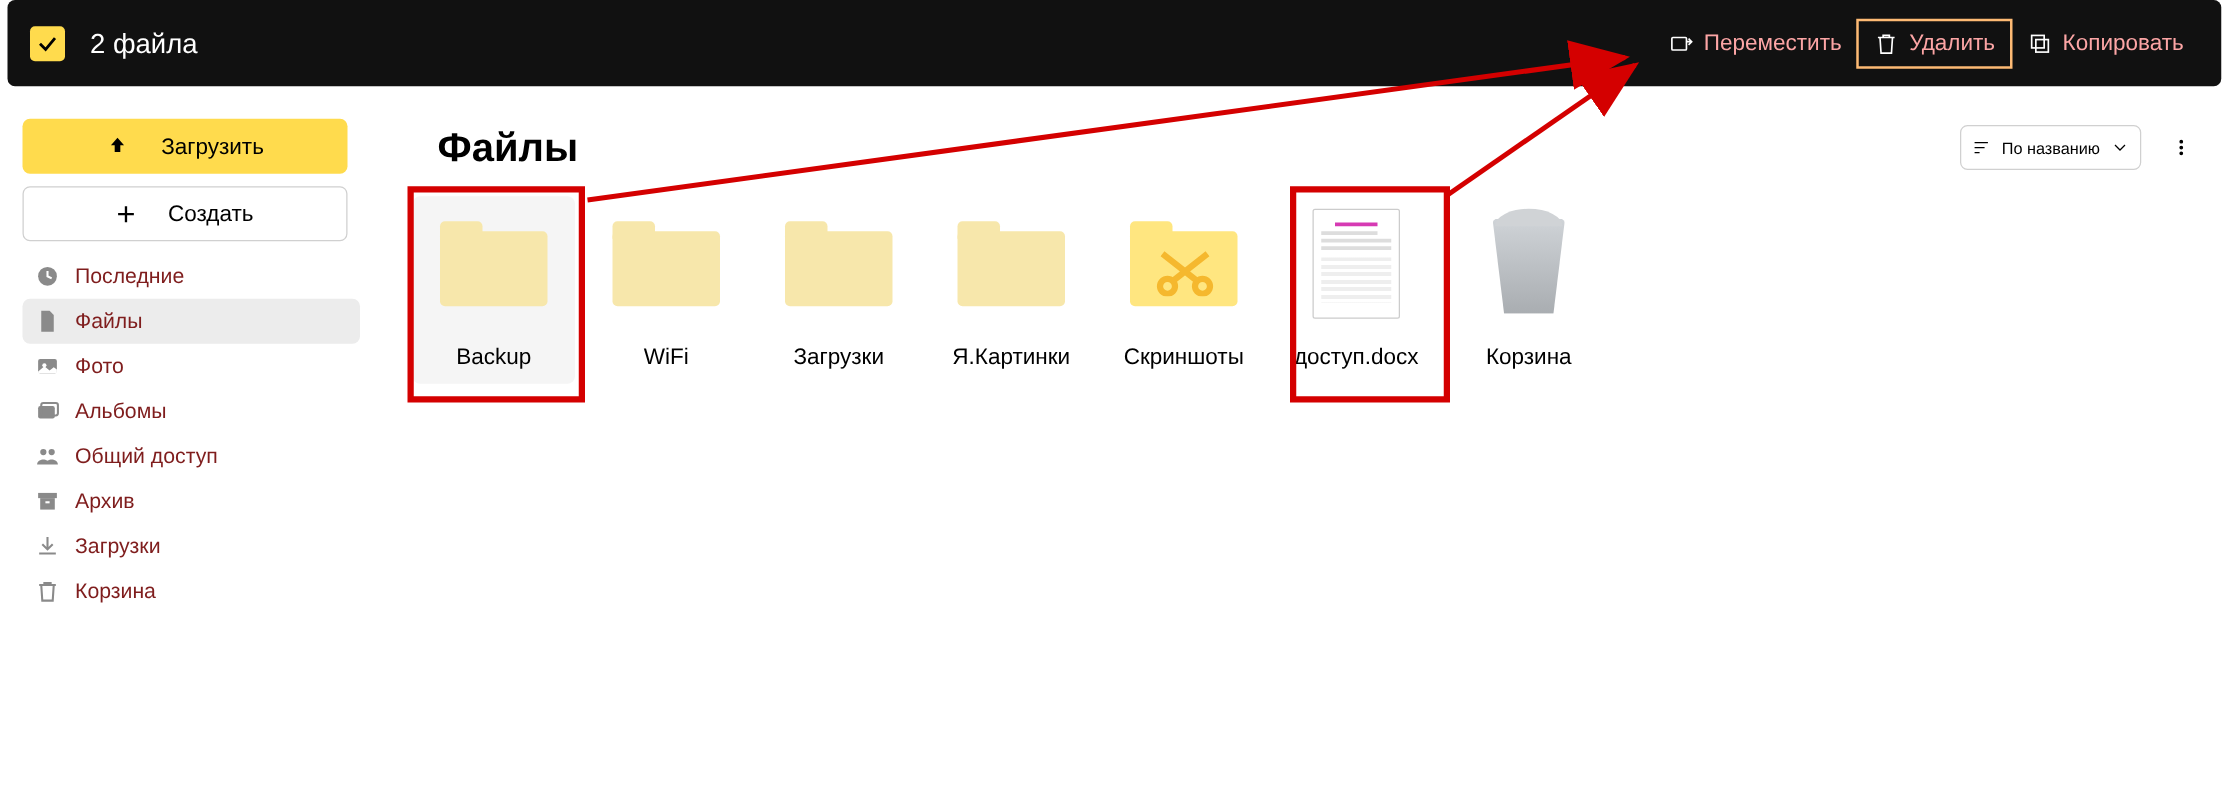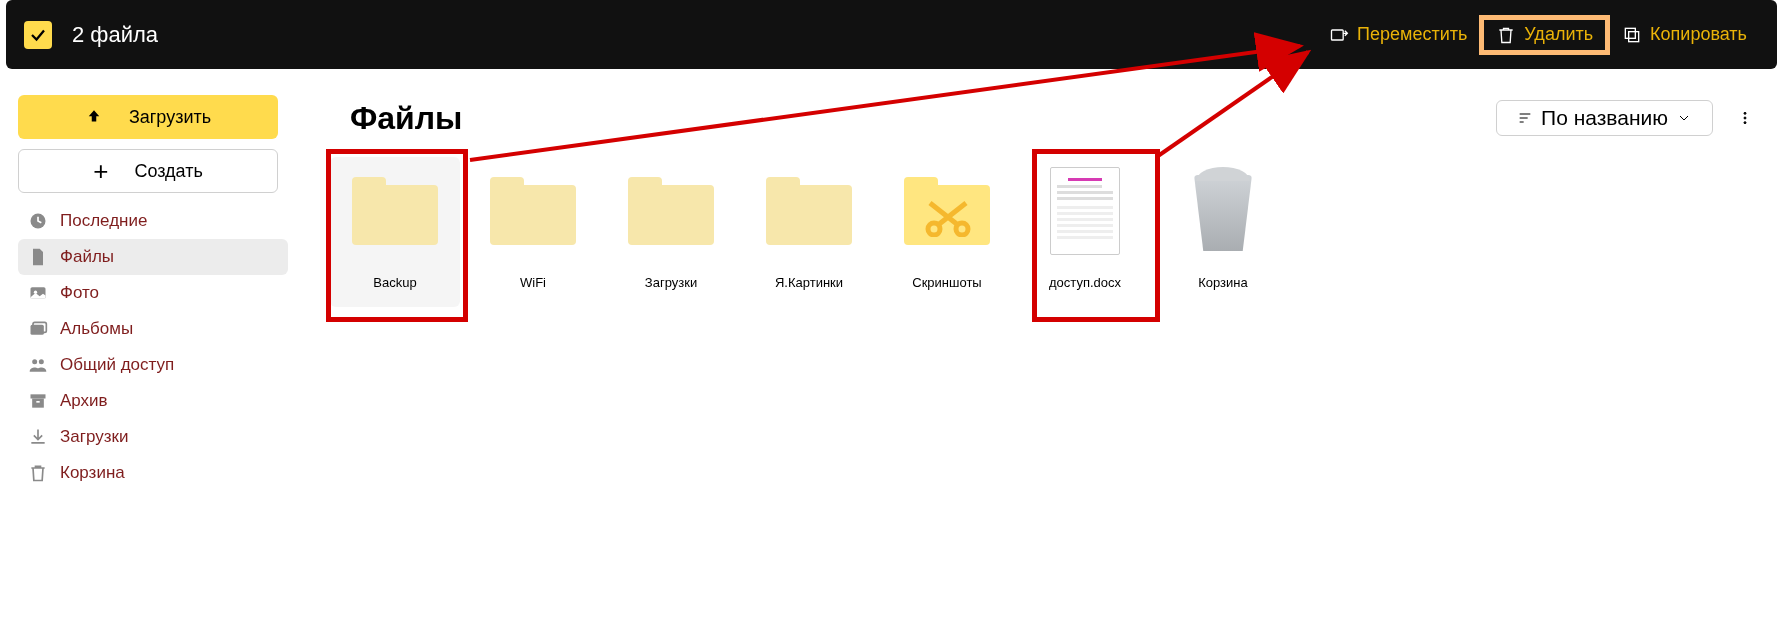--- a/index.html
+++ b/index.html
@@ -4,49 +4,49 @@
 <style>
   * { box-sizing: border-box; margin: 0; padding: 0; font-family: Arial, Helvetica, sans-serif; }
   body { background: #fff; width: 1783px; height: 643px; overflow: hidden; position: relative; }
 
   
   .topbar { position: absolute; left: 6px; right: 6px; top: 0; height: 69px; background: #111; border-radius: 6px; display: flex; align-items: center; color: #fff; padding: 16px 18px; }
   .topbar .chk { width: 28px; height: 28px; background: #ffdb4d; border-radius: 4px; display: flex; align-items: center; justify-content: center; margin-right: 20px; }
   .topbar .chk svg { width: 18px; height: 18px; stroke: #000; stroke-width: 3; fill: none; }
   .topbar .count { font-size: 22px; }
   .topbar .spacer { flex: 1; }
-  .topbar .act { display: flex; align-items: center; gap: 8px; padding: 6px 12px; height: 40px; font-size: 18px; color: #eab308; cursor: pointer; }
+  .topbar .act { display: flex; align-items: center; gap: 8px; padding: 6px 12px; height: 40px; font-size: 18px; color: #fca5a5; cursor: pointer; }
   .topbar .act svg { width: 20px; height: 20px; fill: none; stroke: #fff; stroke-width: 1.6; }
-  .topbar .act.framed { border: 5px solid #fdba74; }
+  .topbar .act.framed { border: 2px solid #fdba74; }
 
   
   .sidebar { position: absolute; left: 18px; top: 95px; width: 270px; }
   .btn-upload, .btn-create { width: 260px; height: 44px; border-radius: 6px; display: flex; align-items: center; justify-content: center; gap: 26px; font-size: 18px; cursor: pointer; margin-bottom: 10px; }
   .btn-upload { background: #ffdb4d; }
   .btn-create { background: #fff; border: 1px solid #d0d0d0; }
   .btn-upload svg, .btn-create svg { width: 18px; height: 18px; fill: #000; }
   .btn-create .plus { font-size: 26px; font-weight: 300; }
 
   .nav { margin-top: 10px; }
   .nav-item { display: flex; align-items: center; gap: 12px; height: 36px; padding: 0 10px; border-radius: 6px; font-size: 17px; color: #7f1d1d; cursor: pointer; }
   .nav-item.active { background: #ececec; }
   .nav-item svg { width: 20px; height: 20px; fill: #8a8a8a; }
   .nav-item .lbl { white-space: nowrap; }
 
   
   .main { position: absolute; left: 330px; right: 10px; top: 100px; }
   .title { font-size: 32px; font-weight: 600; margin-bottom: 20px; margin-left: 20px;}
-  .sorter { position: absolute; right: 60px; top: 0; display: flex; align-items: center; gap: 8px; border: 1px solid #d0d0d0; border-radius: 6px; height: 36px; padding: 0 20px; font-size: 21px; cursor: pointer; background:#fff;}
+  .sorter { position: absolute; right: 60px; top: 0; display: flex; align-items: center; gap: 8px; border: 1px solid #d0d0d0; border-radius: 6px; height: 36px; padding: 0 8px; font-size: 13px; cursor: pointer; background:#fff;}
   .viewmode { position: absolute; right: 10px; top: 0; display:flex; align-items:center; justify-content:center; width: 36px; height: 36px; cursor:pointer;}
   .sorter svg, .viewmode svg { width: 16px; height: 16px; fill: none; stroke: #000; stroke-width: 1.5; }
 
   .grid { display: flex; gap: 8px; margin-top: 10px; }
   .tile { width: 130px; height: 150px; display: flex; flex-direction: column; align-items: center; justify-content: flex-start; padding-top: 18px; border-radius: 6px; cursor: pointer; }
   .tile .iconwrap { width: 86px; height: 72px; display:flex; align-items:center; justify-content:center;}
-  .tile .name { margin-top: 28px; font-size: 13px; text-align: left; color:#000;}
+  .tile .name { margin-top: 28px; font-size: 18px; text-align: left; color:#000;}
   .tile.selected { background: #f5f5f5; }
 
   
   .redframe { position: absolute; border: 5px solid #d40000; pointer-events: none; }
 
   
   .overlay { position: absolute; left:0; top:0; width:100%; height:100%; pointer-events:none; }
 
   
   .folder { width: 86px; height: 68px; position: relative; }

